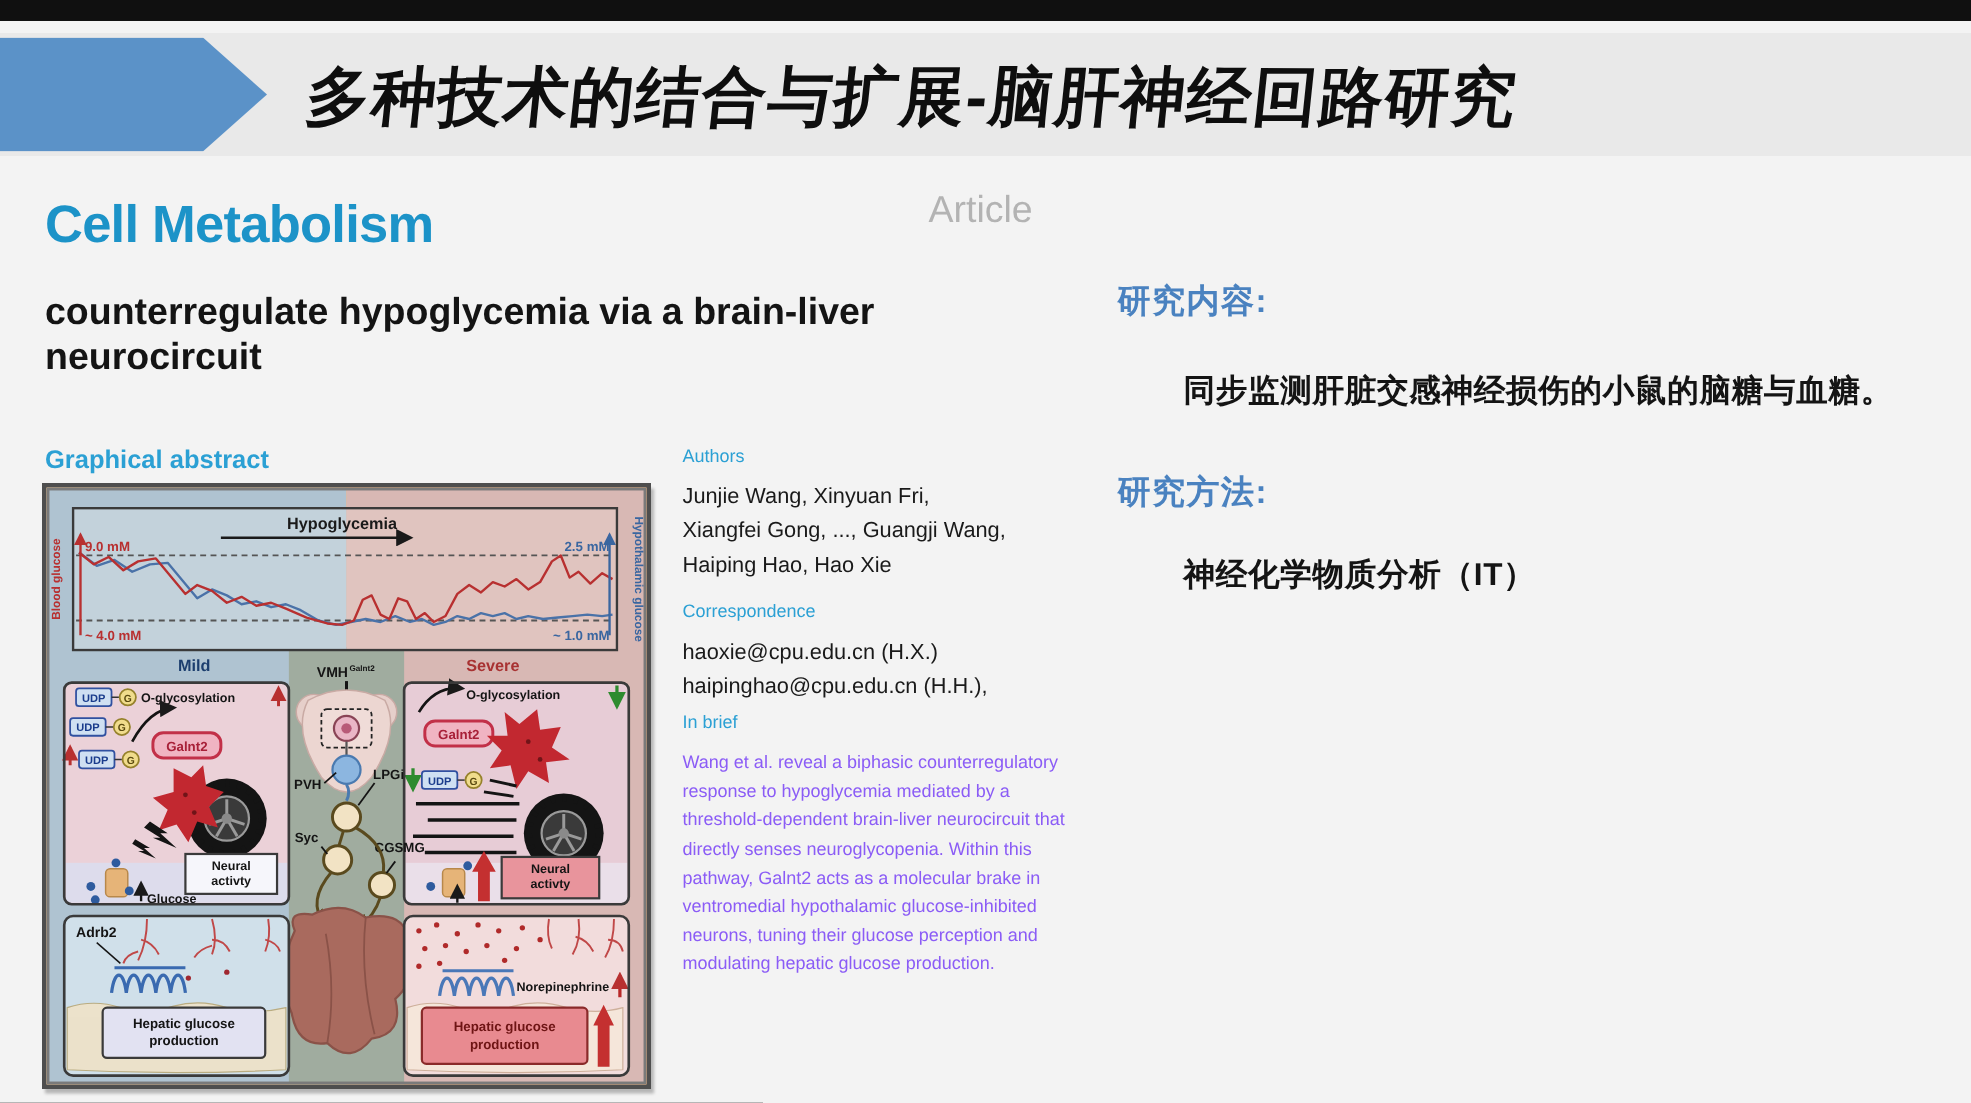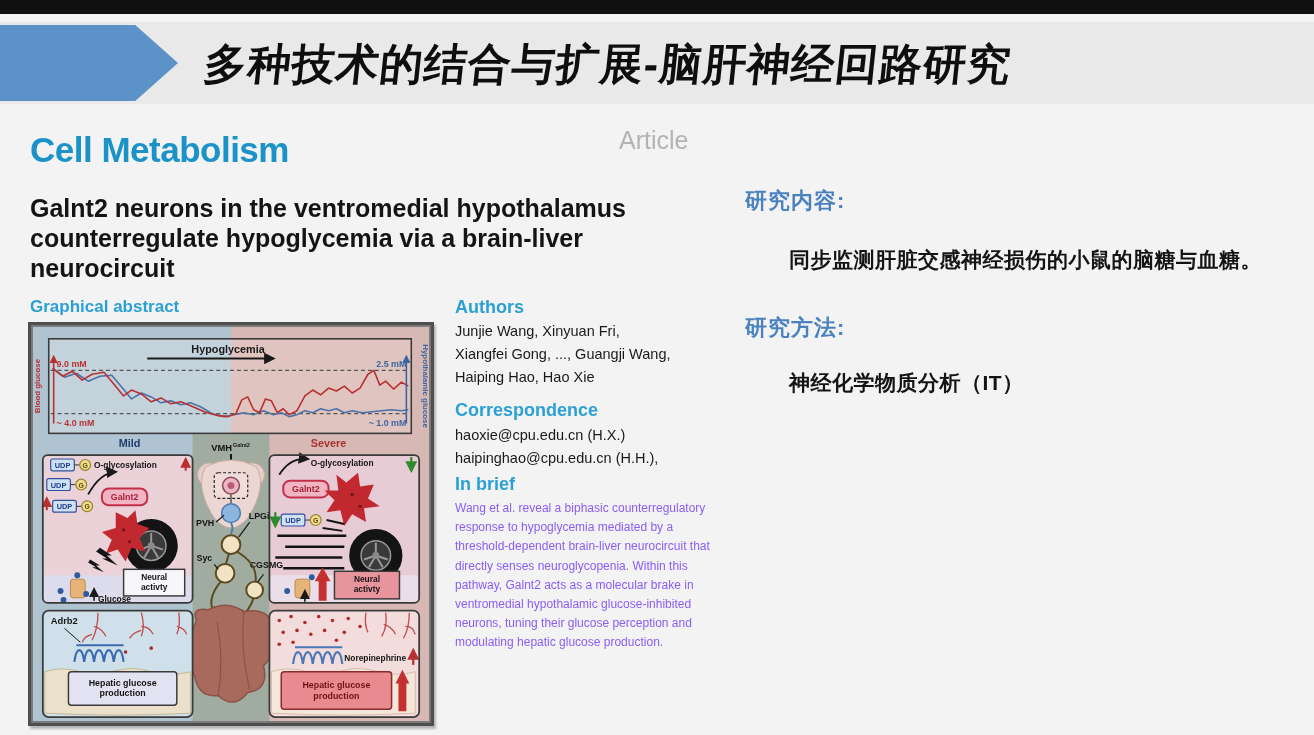--- a/index.html
+++ b/index.html
@@ -13,21 +13,21 @@
                 transform:skewX(-6deg);letter-spacing:1px;white-space:nowrap;}
   .journal{position:absolute;left:30px;top:130px;font-size:35px;font-weight:bold;color:#1c93c8;letter-spacing:-0.5px;}
   .article-badge{position:absolute;left:619px;top:126px;font-size:25px;font-weight:normal;color:#b3b3b3;}
   .paper-title{position:absolute;left:30px;top:193px;width:690px;font-size:25px;font-weight:bold;
                color:#141414;line-height:30px;}
   .ga-label{position:absolute;left:30px;top:297px;font-size:17px;font-weight:bold;color:#2ba0d4;}
   .figure{position:absolute;left:28px;top:322px;width:406px;height:404px;border:3px solid #4e4e4e;
           box-sizing:border-box;background:#fdba74;box-shadow:2px 3px 2px rgba(0,0,0,.25);}
   .figure svg{display:block;width:100%;height:100%;}
   .right-col{position:absolute;left:455px;top:0;width:285px;height:735px;}
-  .sec-label{position:absolute;font-size:18px;font-weight:bold;color:#2ba0d4;}
+  .sec-label{position:absolute;font-size:12px;font-weight:normal;color:#2ba0d4;}
   .sec-text{position:absolute;font-size:14.5px;color:#1a1a1a;line-height:23px;}
   .inbrief-text{position:absolute;font-size:12px;color:#8b5cf6;line-height:19.2px;width:272px;}
   .cn-label{position:absolute;left:745px;font-size:22px;font-weight:bold;color:#4a82c0;letter-spacing:1px;}
   .cn-text{position:absolute;left:745px;font-size:21px;font-weight:bold;color:#141414;width:560px;letter-spacing:0.5px;margin-left:44px;}
   .svgtxt{font-family:"Liberation Sans","DejaVu Sans",sans-serif;}
 </style>
 </head>
 <body>
 
 <div class="slide">
@@ -36,21 +36,20 @@
 
   <div class="banner">
     <div class="banner-arrow"></div>
     <div class="banner-title">多种技术的结合与扩展-脑肝神经回路研究</div>
   </div>
 
   <div class="journal">Cell Metabolism</div>
   <div class="article-badge">Article</div>
 
   <div class="paper-title">
-    <div>Galnt2 neurons in the ventromedial hypothalamus</div>
     <div>counterregulate hypoglycemia via a brain-liver</div>
     <div>neurocircuit</div>
   </div>
 
   <div class="ga-label">Graphical abstract</div>
 
   <div class="figure">
     <svg viewBox="0 0 406 404" preserveAspectRatio="none" class="svgtxt">
       <defs>
         <marker id="mb" viewBox="0 0 10 10" refX="8" refY="5" markerWidth="6.5" markerHeight="6.5" orient="auto-start-reverse">

